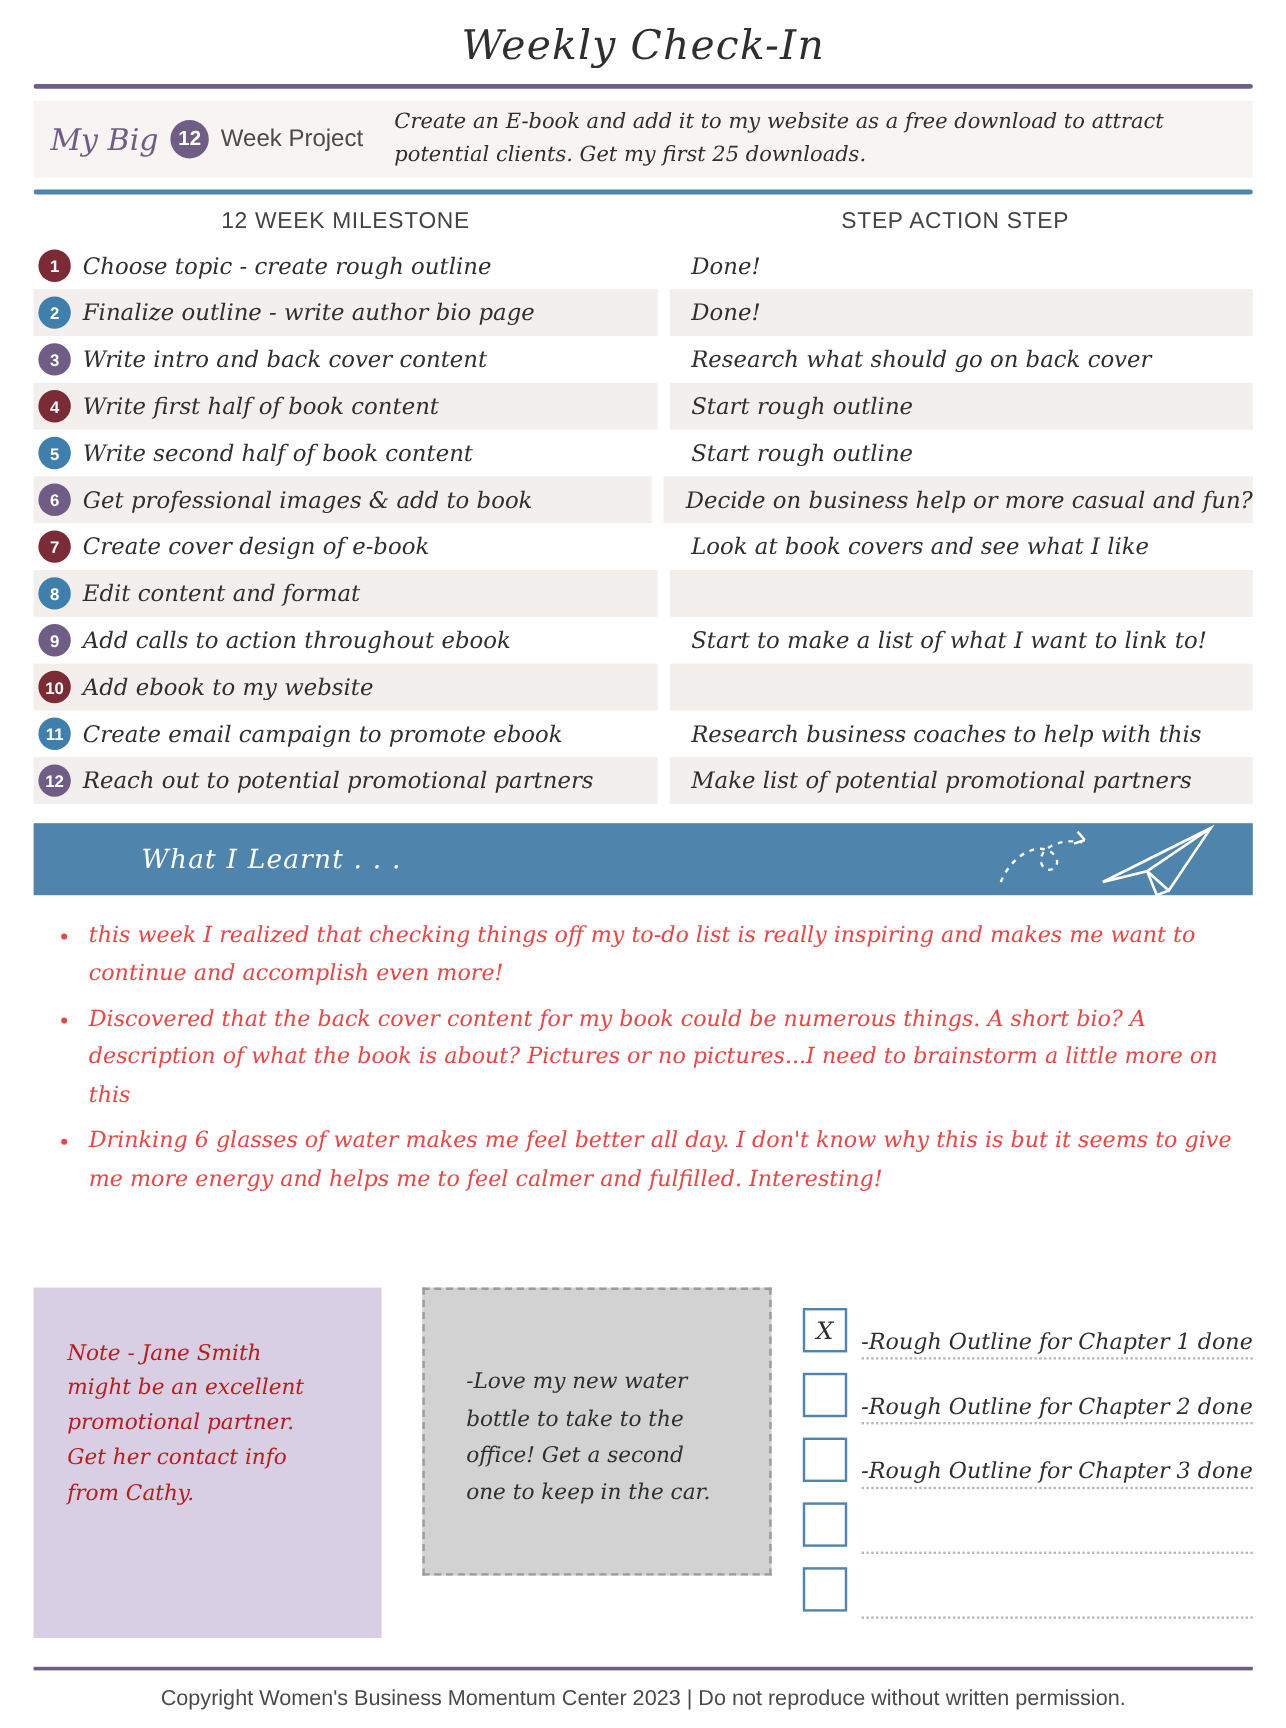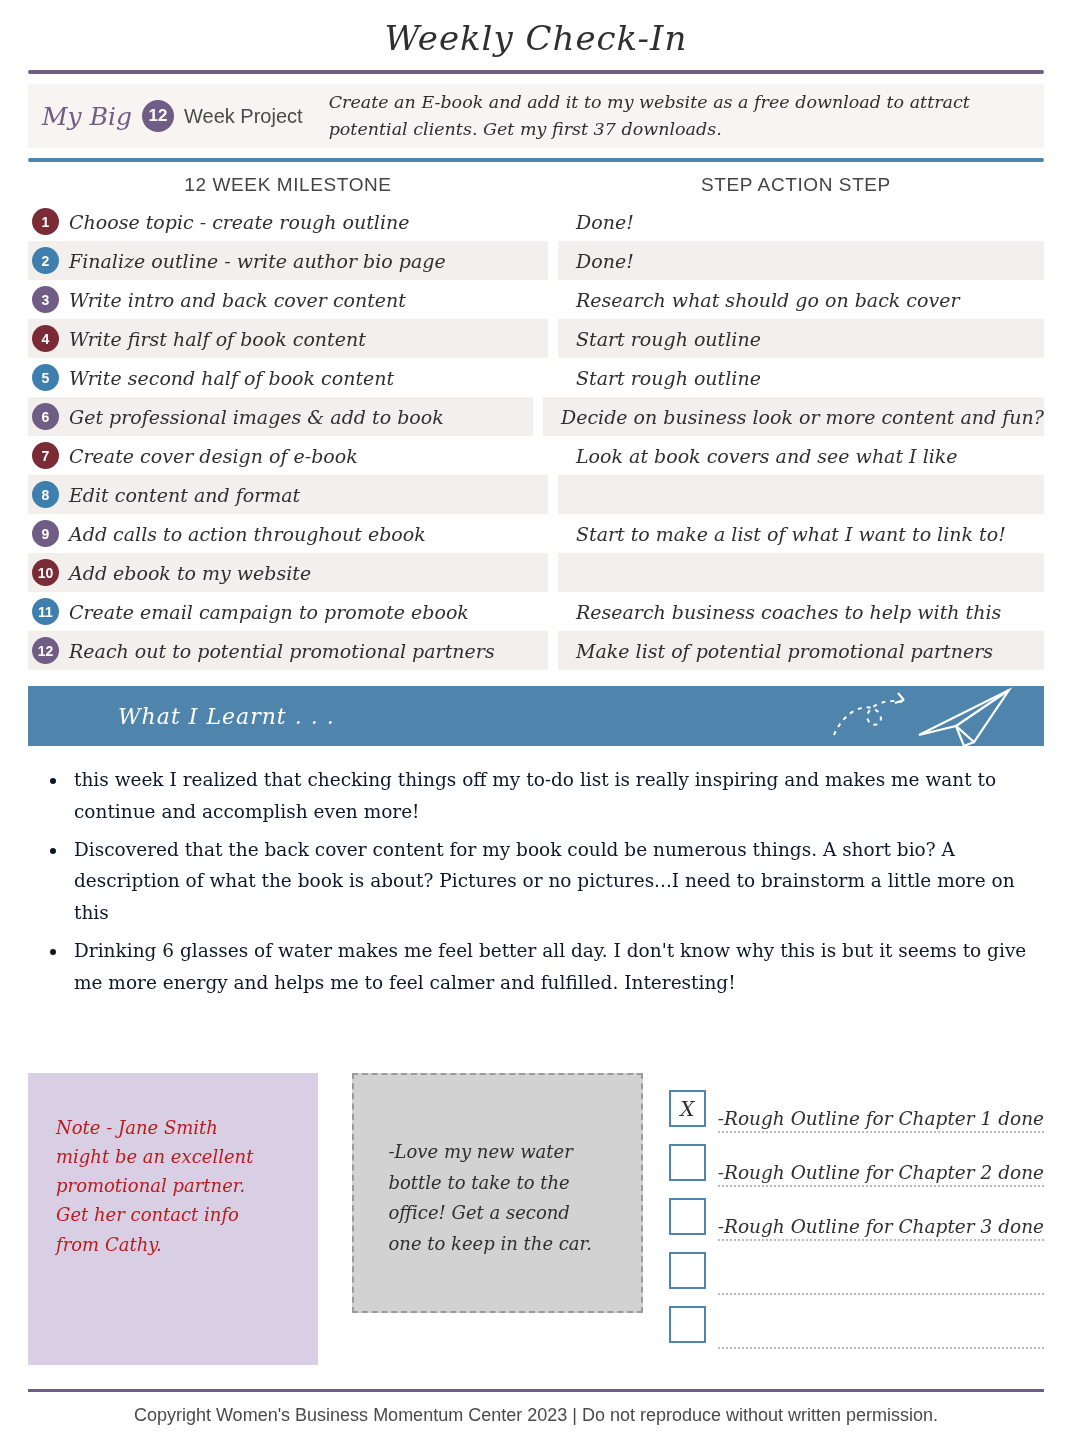--- a/index.html
+++ b/index.html
@@ -175,23 +175,24 @@
     top: -6px;
   }
 
   
   ul.learnt-list {
     margin: 18px 0 0 0;
     padding-left: 40px;
   }
   ul.learnt-list li {
     font-family: "DejaVu Serif", serif;
+    font-style: italic;
     font-size: 18.5px;
     line-height: 1.72;
-    color: #0f172a;
+    color: #ef4444;
     margin-bottom: 6px;
     padding-left: 6px;
   }
 
   
   .bottom {
     position: absolute;
     left: 28px;
     right: 28px;
     bottom: 75px;
@@ -286,21 +287,21 @@
 
 <div class="page">
 
   <div class="title">Weekly Check-In</div>
   <div class="rule-purple"></div>
 
   <div class="project-band">
     <span class="mybig">My Big</span>
     <span class="weeknum">12</span>
     <span class="weeklabel">Week Project</span>
-    <span class="project-text">Create an E-book and add it to my website as a free download to attract potential clients. Get my first 37 downloads.</span>
+    <span class="project-text">Create an E-book and add it to my website as a free download to attract potential clients. Get my first 25 downloads.</span>
   </div>
 
   <div class="rule-blue"></div>
 
   <div class="col-heads">
     <div class="c1">12 WEEK MILESTONE</div>
     <div class="c2">STEP ACTION STEP</div>
   </div>
 
   <div class="rows" id="rows">
@@ -348,21 +349,21 @@
         <div class="action">
           <span class="hand">Start rough outline</span>
         </div>
       </div>
       <div class="row shade">
         <div class="milestone">
           <span class="badge" style="background: rgb(111, 93, 134);">6</span>
           <span class="hand">Get professional images &amp; add to book</span>
         </div>
         <div class="action">
-          <span class="hand">Decide on business look or more content and fun?</span>
+          <span class="hand">Decide on business help or more casual and fun?</span>
         </div>
       </div>
       <div class="row">
         <div class="milestone">
           <span class="badge" style="background: rgb(122, 43, 53);">7</span>
           <span class="hand">Create cover design of e-book</span>
         </div>
         <div class="action">
           <span class="hand">Look at book covers and see what I like</span>
         </div>

